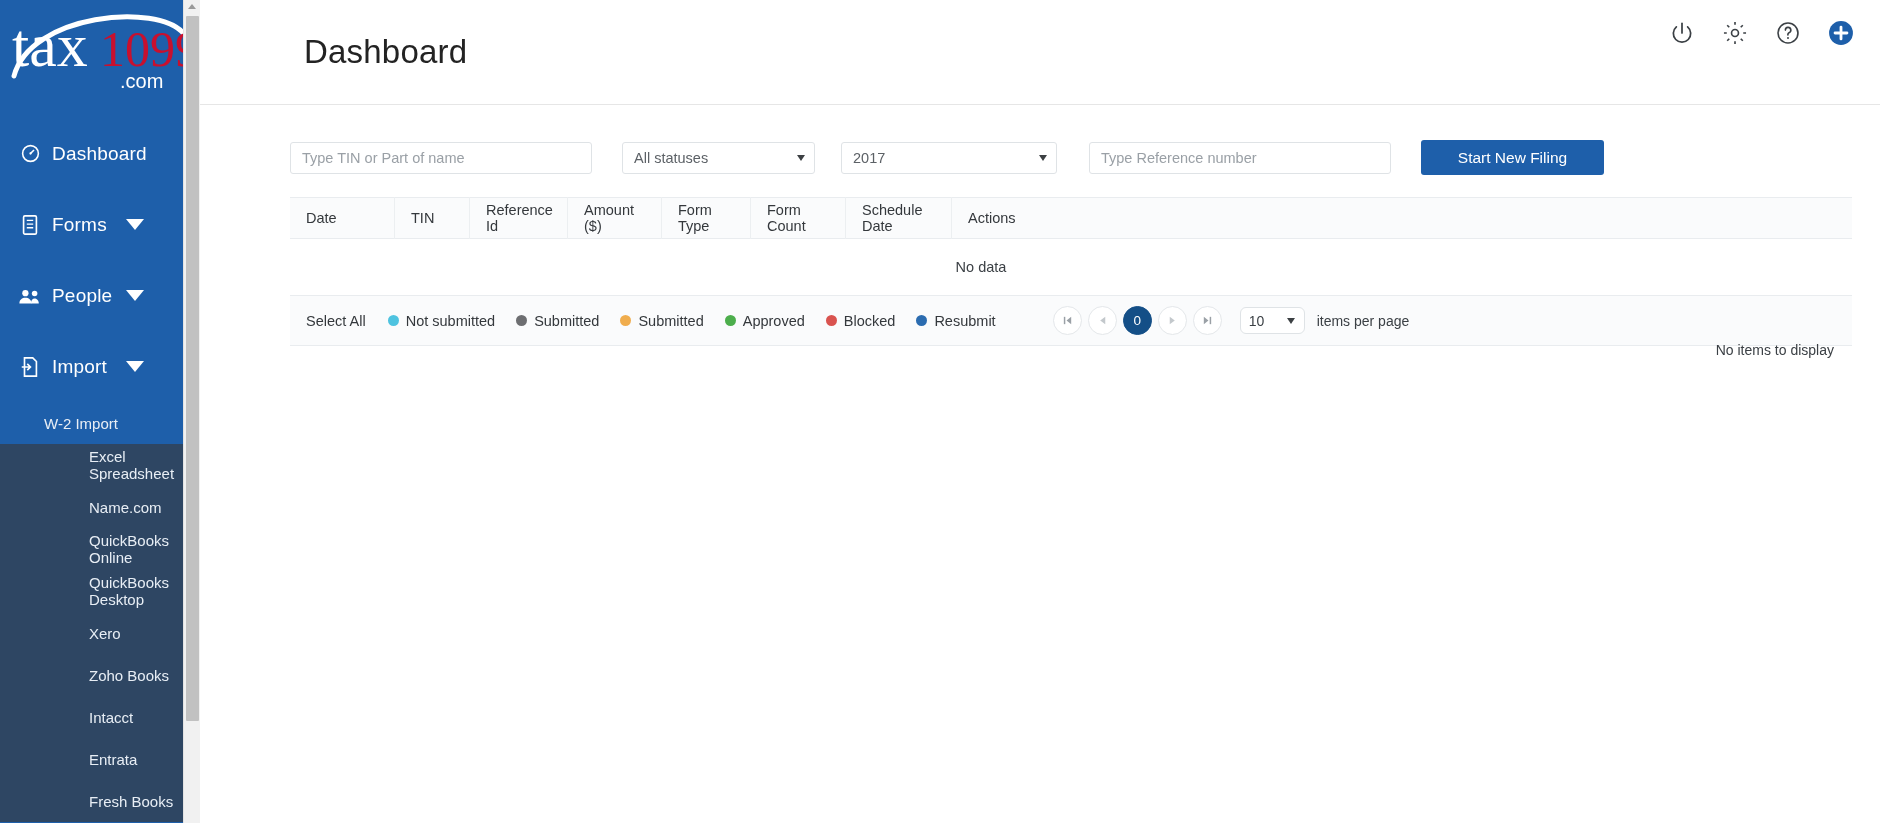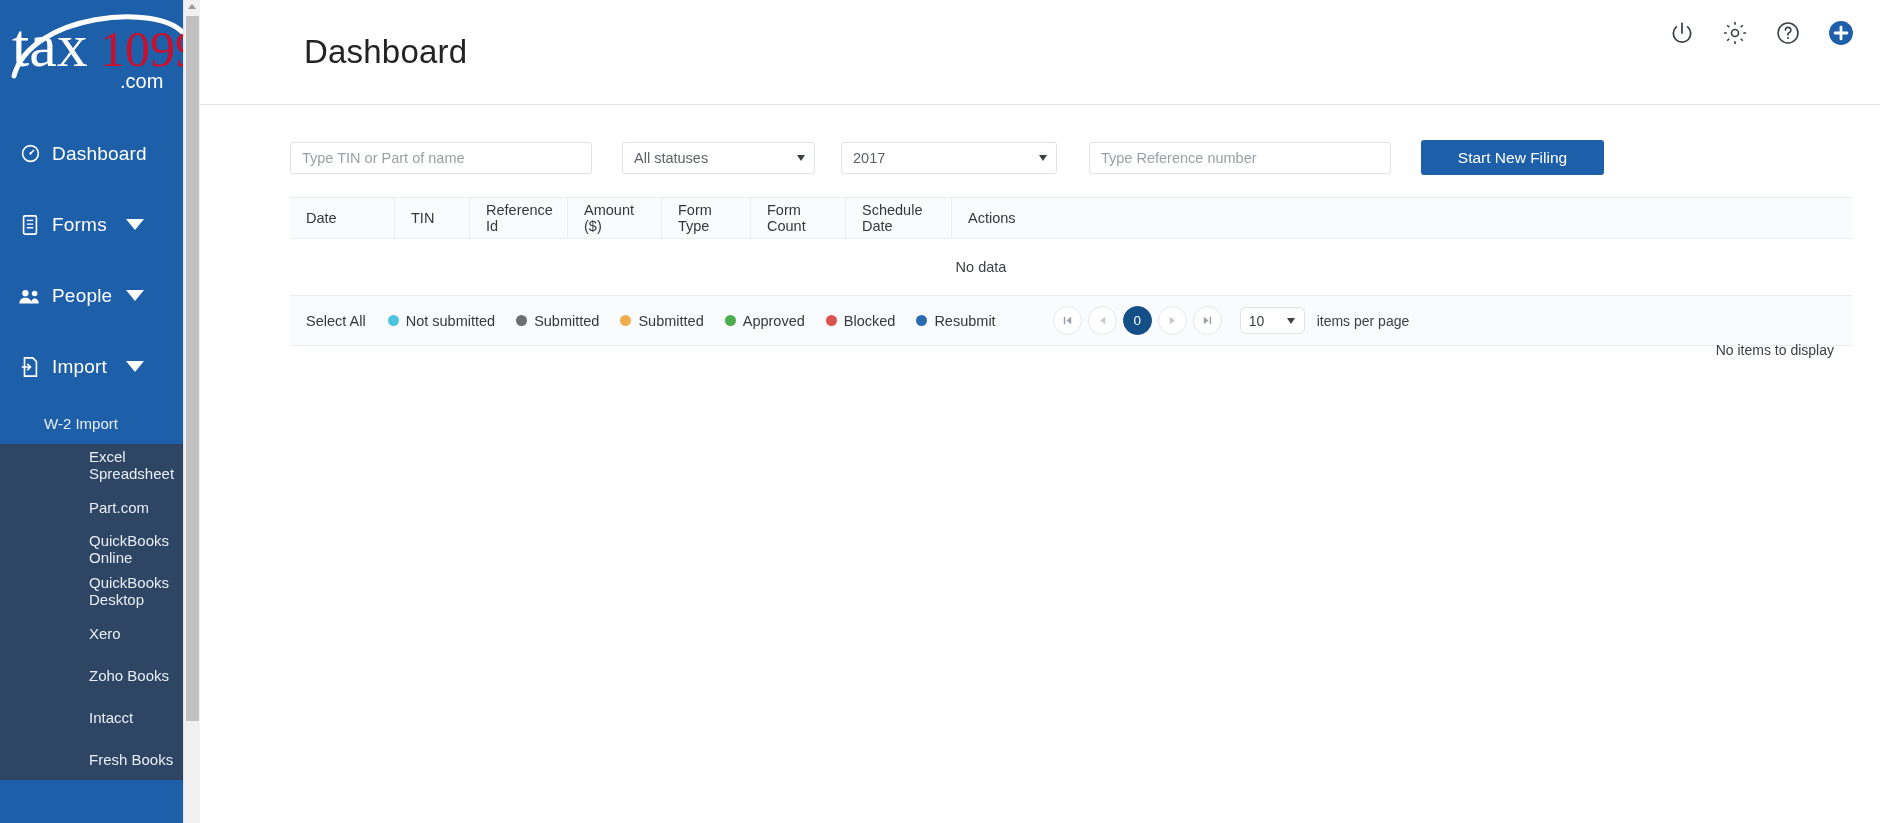--- a/index.html
+++ b/index.html
@@ -309,36 +309,39 @@
 
     <div class="submenu">
       <div class="submenu-item active">
         <span>W-2 Import</span>
       </div>
       <div class="submenu-dark">
         <div class="submenu-item">
           <span>Excel Spreadsheet</span>
         </div>
         <div class="submenu-item">
-          <span>Part.com</span>
+          <span>Name.com</span>
         </div>
         <div class="submenu-item">
           <span>QuickBooks Online</span>
         </div>
         <div class="submenu-item">
           <span>QuickBooks Desktop</span>
         </div>
         <div class="submenu-item">
           <span>Xero</span>
         </div>
         <div class="submenu-item">
           <span>Zoho Books</span>
         </div>
         <div class="submenu-item">
           <span>Intacct</span>
+        </div>
+        <div class="submenu-item">
+          <span>Entrata</span>
         </div>
         <div class="submenu-item">
           <span>Fresh Books</span>
         </div>
       </div>
     </div>
 
     <div class="sb-scroll">
       <span class="arrow-up"></span>
       <div class="sb-thumb"></div>

